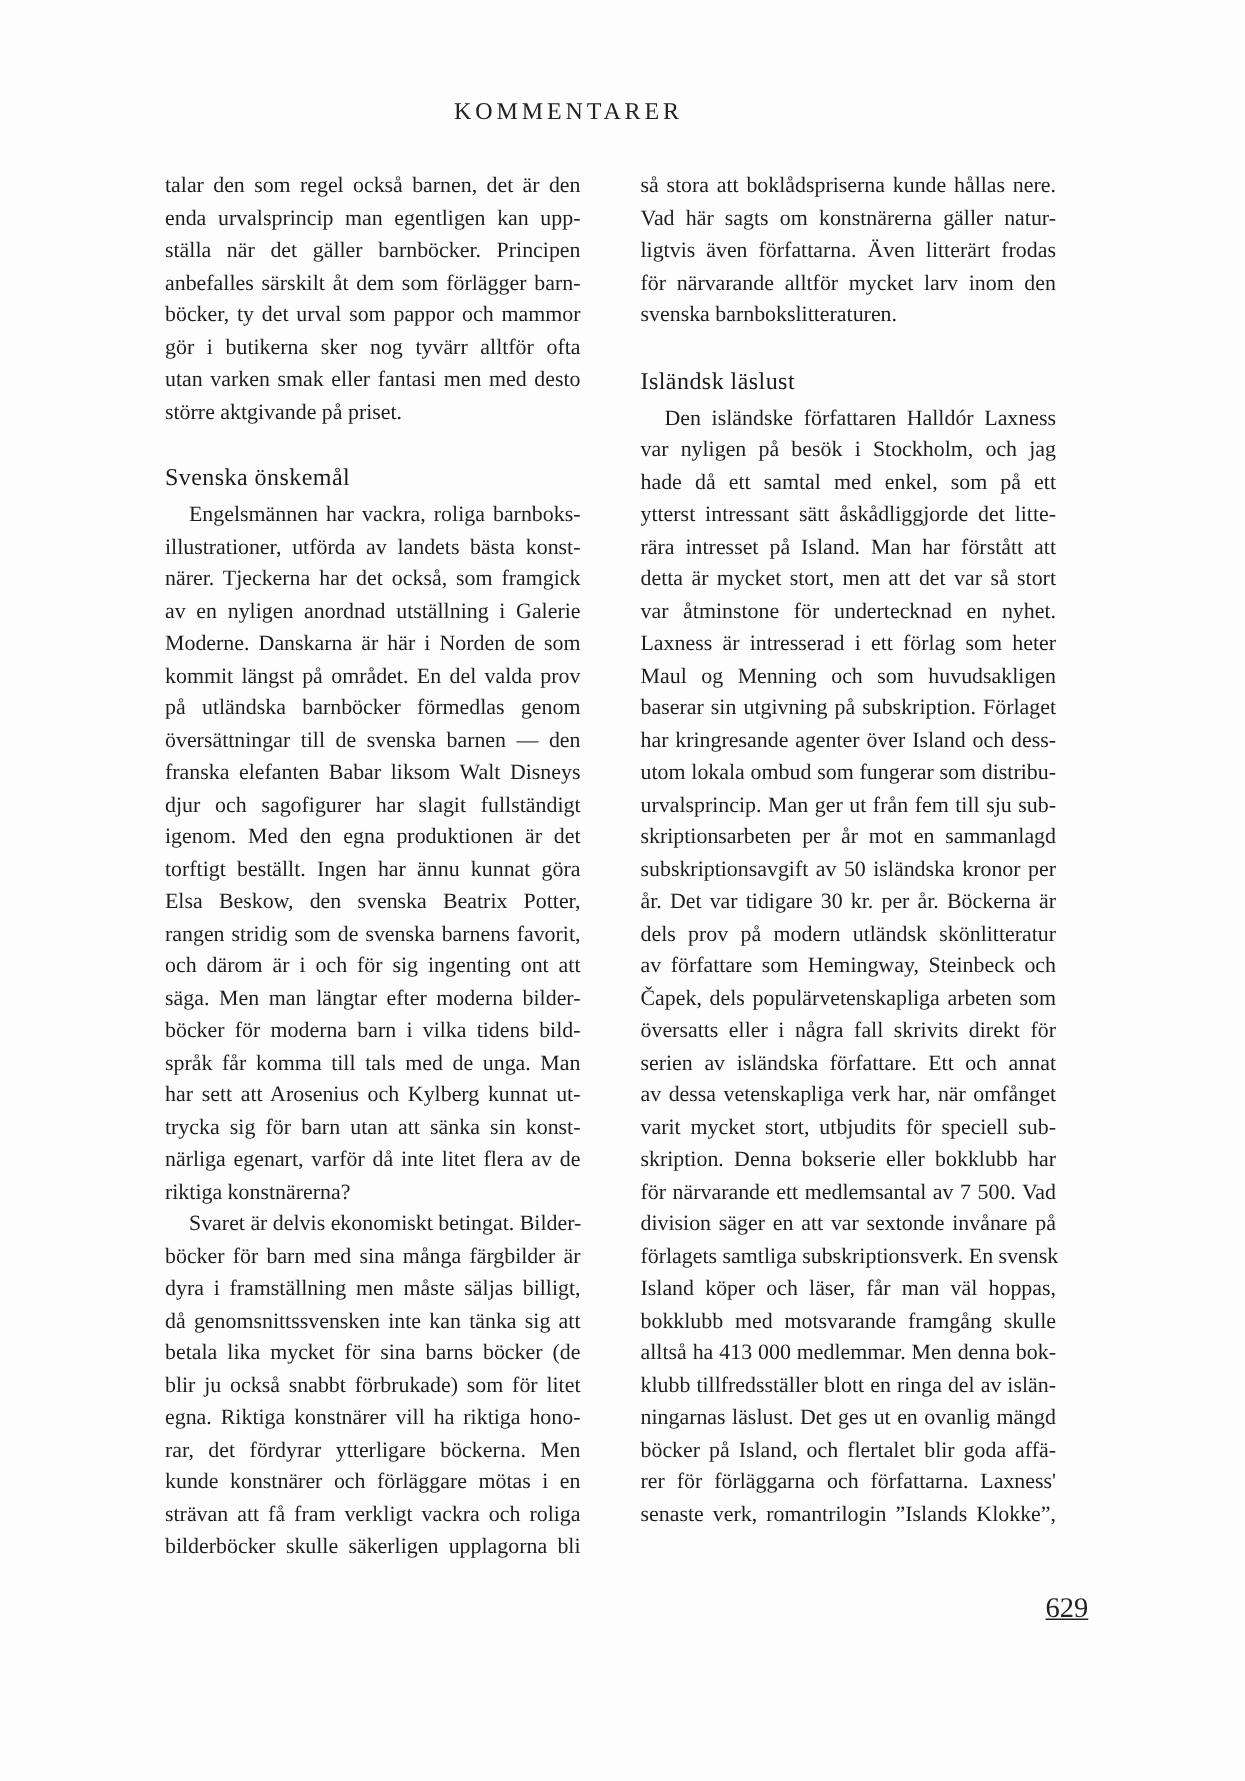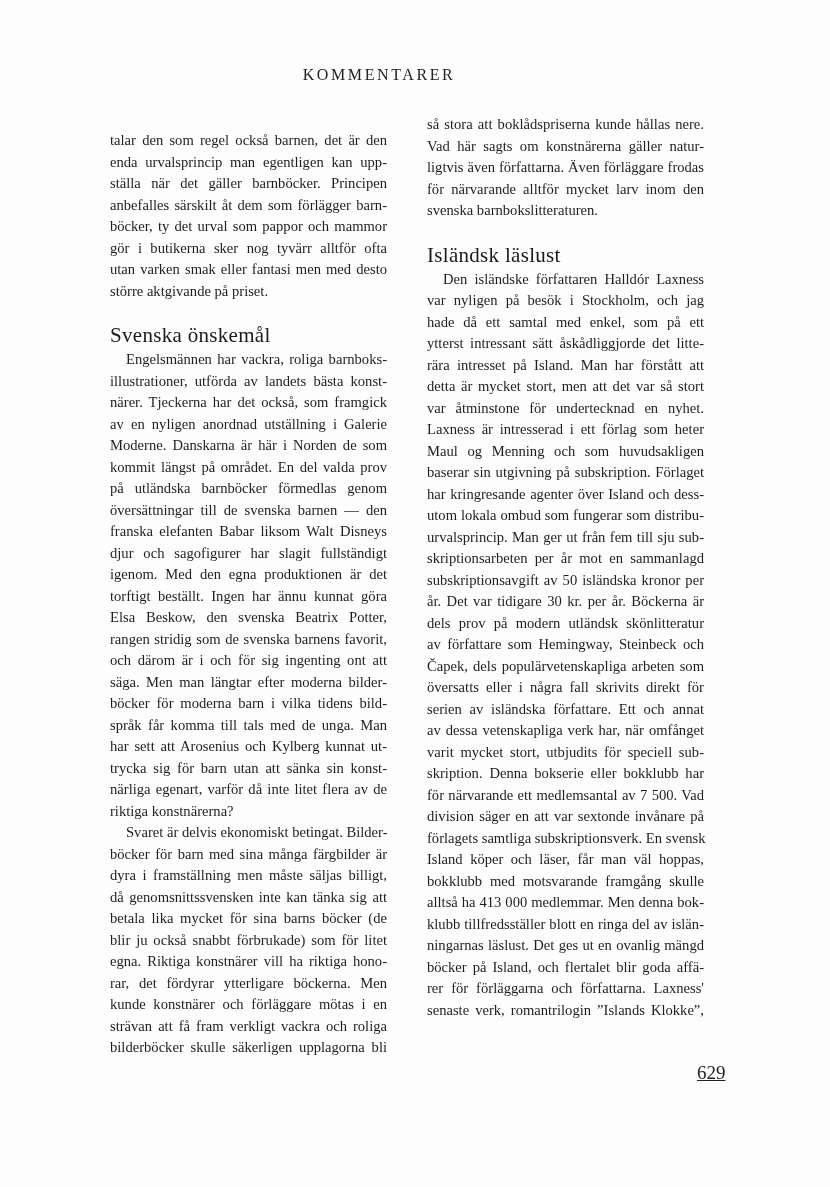--- a/index.html
+++ b/index.html
@@ -19,34 +19,34 @@
     letter-spacing: 2.6px;
     color: #222;
   }
   .col {
     position: absolute;
     top: 114px;
     width: 277px;
     font-size: 14.6px;
     line-height: 21.5px;
   }
-  .col.left { left: 110px; margin-top: 16px; }
+  .col.left { left: 110px; }
   .col.right { left: 427px; }
   .ln {
     display: block;
     white-space: nowrap;
     text-align: justify;
     text-align-last: justify;
     height: 21.5px;
     overflow: visible;
   }
   .ln.last { text-align-last: left; }
   .ln.indent { padding-left: 16px; }
   .heading {
-    font-size: 21px;
+    font-size: 16px;
     font-weight: normal;
     margin: 0;
     height: 28px;
     line-height: 28px;
     letter-spacing: 0.3px;
     color: #1a1a1a;
   }
   .gap { height: 19px; }
   .gap-right { height: 19px; }
   .page-number {
@@ -111,21 +111,21 @@
     <span class="ln">kunde konstnärer och förläggare mötas i en</span>
     <span class="ln">strävan att få fram verkligt vackra och roliga</span>
     <span class="ln">bilderböcker skulle säkerligen upplagorna bli</span>
   </div>
 </div>
 
 <div class="col right">
   <div>
     <span class="ln">så stora att boklådspriserna kunde hållas nere.</span>
     <span class="ln">Vad här sagts om konstnärerna gäller natur-</span>
-    <span class="ln">ligtvis även författarna. Även förläggare frodas</span>
+    <span class="ln">ligtvis även författarna. Även litterärt frodas</span>
     <span class="ln">för närvarande alltför mycket larv inom den</span>
     <span class="ln last">svenska barnbokslitteraturen.</span>
   </div>
   <div class="gap-right"></div>
   <h2 class="heading">Isländsk läslust</h2>
   <div>
     <span class="ln indent">Den isländske författaren Halldór Laxness</span>
     <span class="ln">var nyligen på besök i Stockholm, och jag</span>
     <span class="ln">hade då ett samtal med enkel, som på ett</span>
     <span class="ln">ytterst intressant sätt åskådliggjorde det litte-</span>

